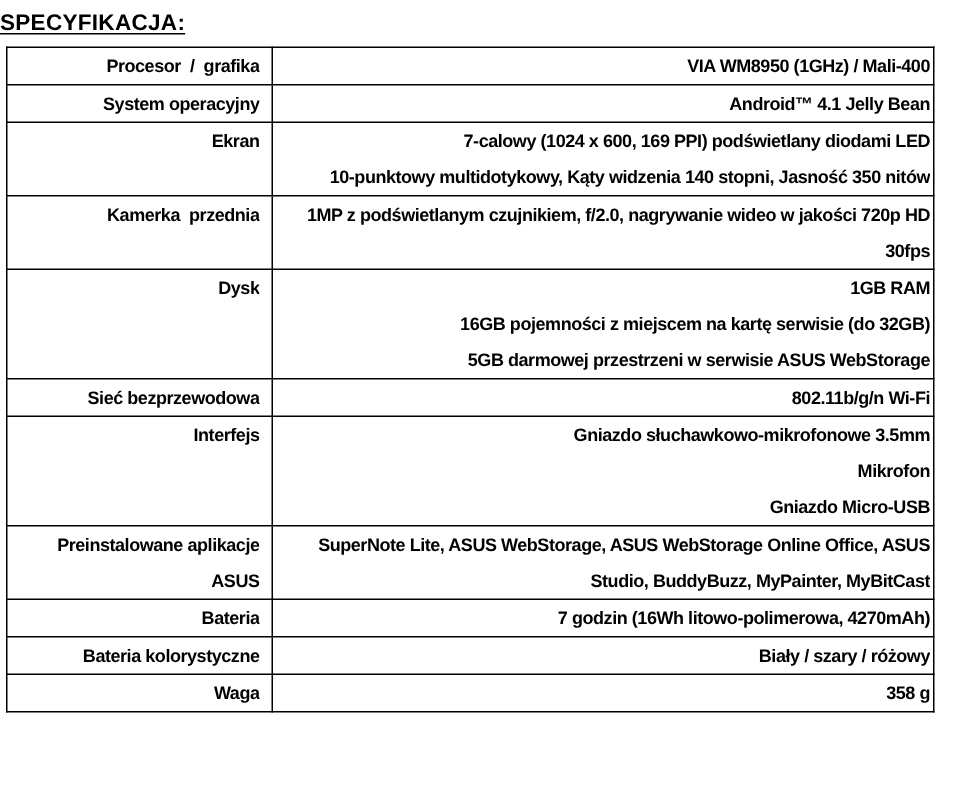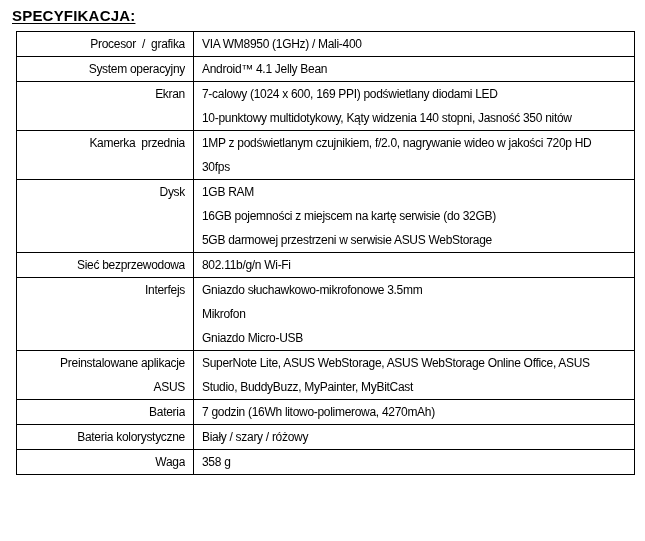--- a/index.html
+++ b/index.html
@@ -9,21 +9,21 @@
     background: #ffffff;
     color: #000000;
     font-family: "Liberation Sans", sans-serif;
   }
   body {
     width: 645px;
     height: 541px;
     overflow: hidden;
   }
   .page {
-    padding: 7px 12px 0 12px;
+    padding: 7px 12px 0 0;
   }
   .title {
     font-size: 15px;
     font-weight: 700;
     letter-spacing: 0.2px;
     text-decoration: underline;
     text-underline-offset: 2px;
     margin: 0 0 7px 0;
   }
   .spec-table {
@@ -34,26 +34,27 @@
   }
   .spec-table col.col-label { width: 177px; }
   .spec-table col.col-value { width: 441px; }
   .spec-table td {
     border: 1px solid #000000;
     vertical-align: top;
     padding: 0;
   }
   td.label-cell {
     text-align: right;
-    font-weight: 400;
+    font-weight: 700;
     padding: 0 8px 0 4px;
   }
   td.value-cell {
-    text-align: left;
+    text-align: right;
     padding: 0 2px 0 8px;
+    font-weight: bold;
   }
   .cell-line {
     font-size: 12px;
     line-height: 24px;
     letter-spacing: -0.3px;
     white-space: pre;
     overflow: hidden;
   }
 </style>
 </head>

